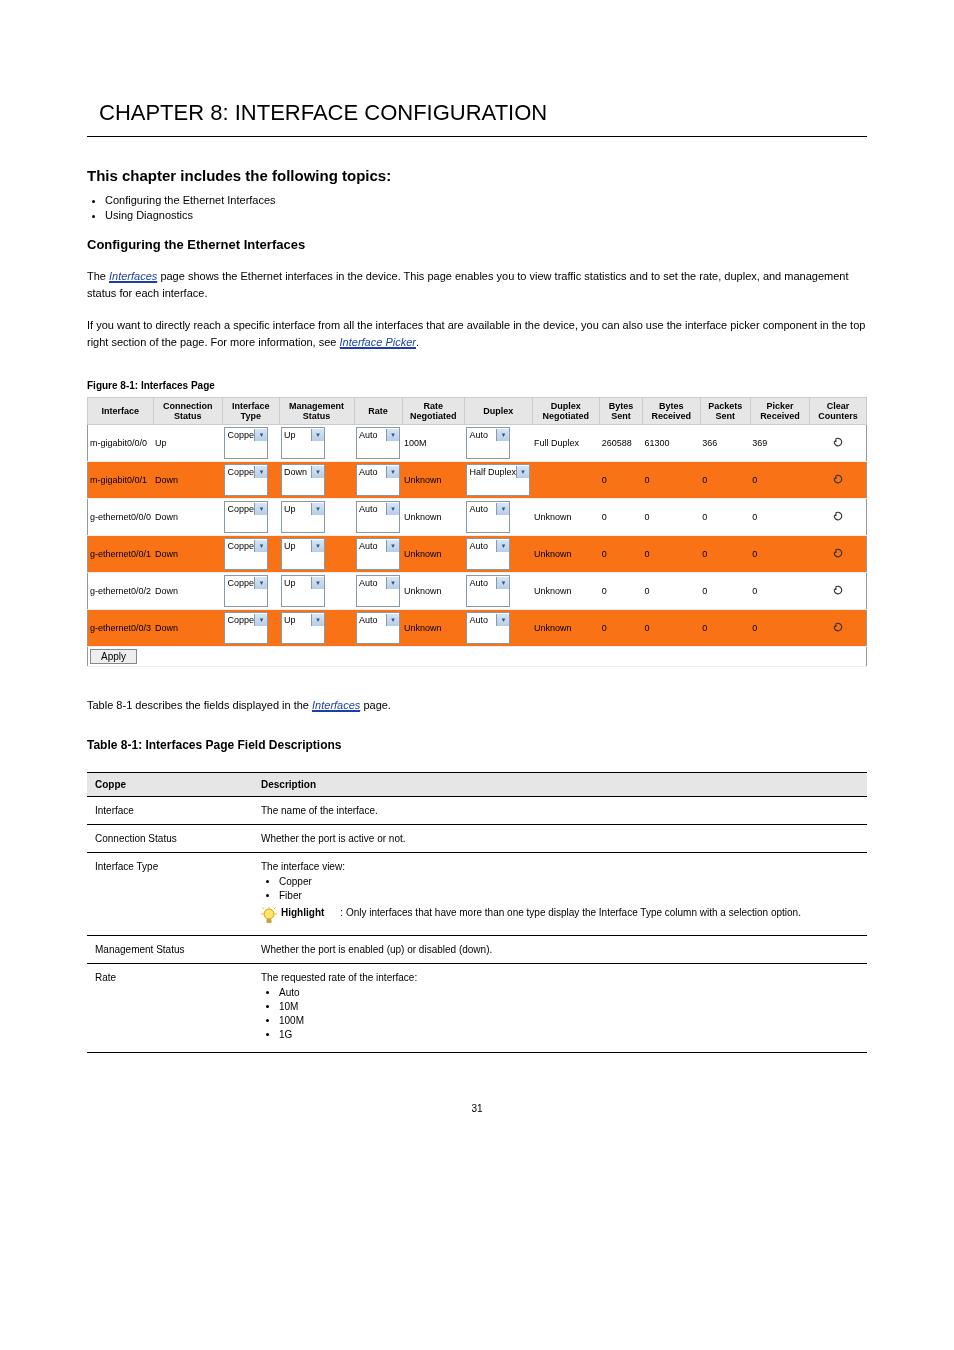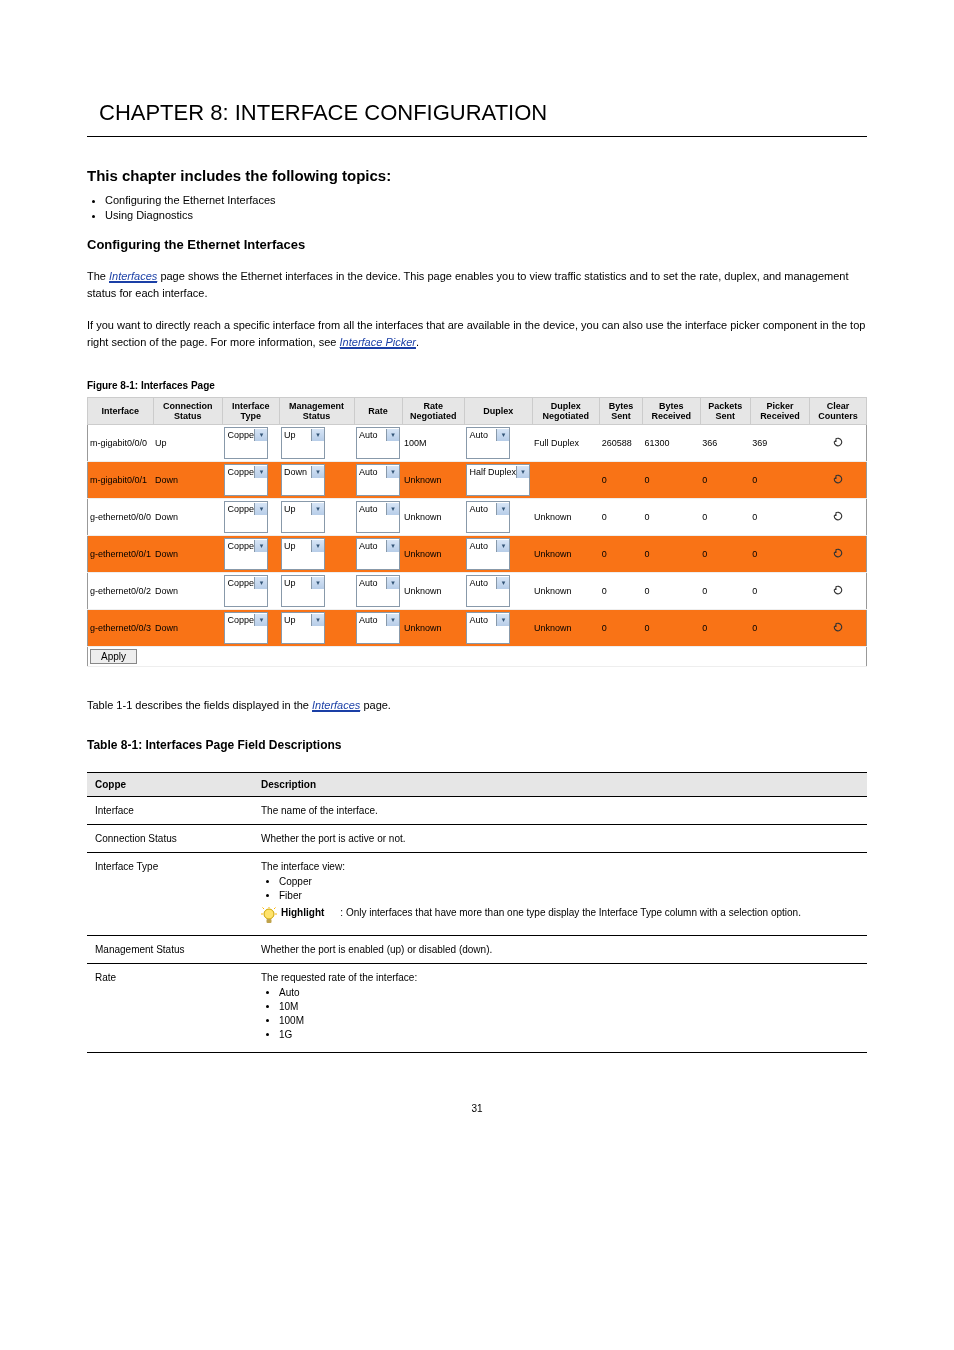--- a/index.html
+++ b/index.html
@@ -399,21 +399,21 @@
     <tfoot>
       <tr>
           <td colspan="13" class="apply-row">
         <span class="btn-apply">Apply</span>
       </td>
         </tr>
     </tfoot>
   </table>
 
   <p class="body" style="margin-top:30px">
-    <span>Table 1-1 describes the fields displayed in the </span><span class="link">Interfaces</span><span> page.</span>
+    <span>Table 8-1 describes the fields displayed in the </span><span class="link">Interfaces</span><span> page.</span>
   </p>
 
   <div class="table-caption">Table 8-1: Interfaces Page Field Descriptions</div>
 
   <table class="desc-table">
     <thead>
       <tr>
         <th>Coppe</th>
         <th>Description</th>
       </tr>

